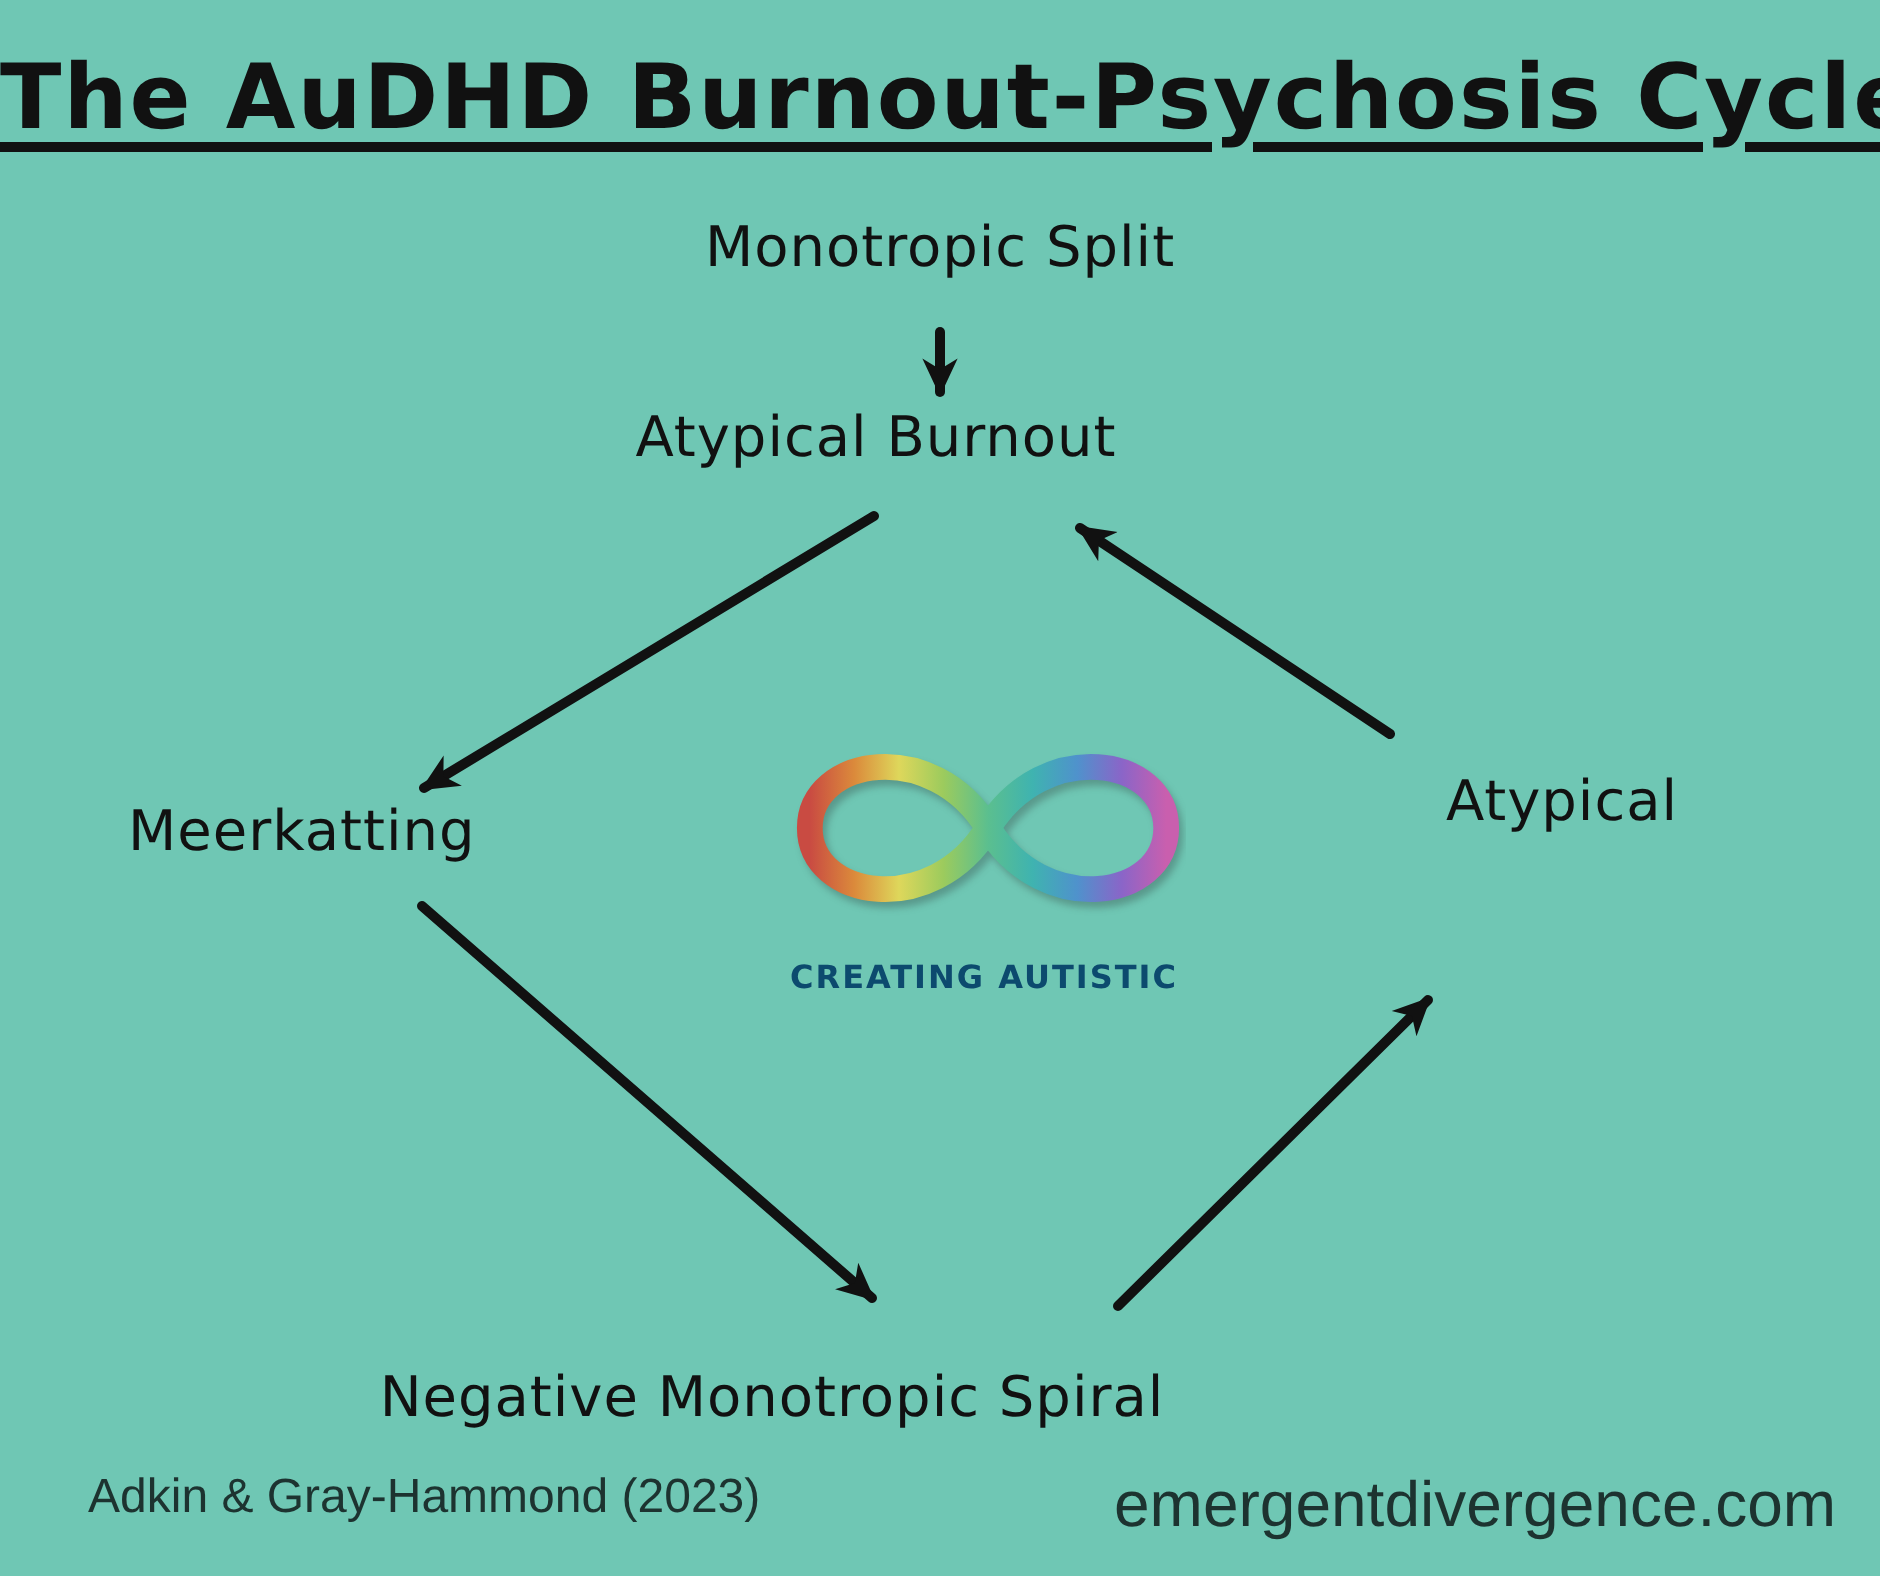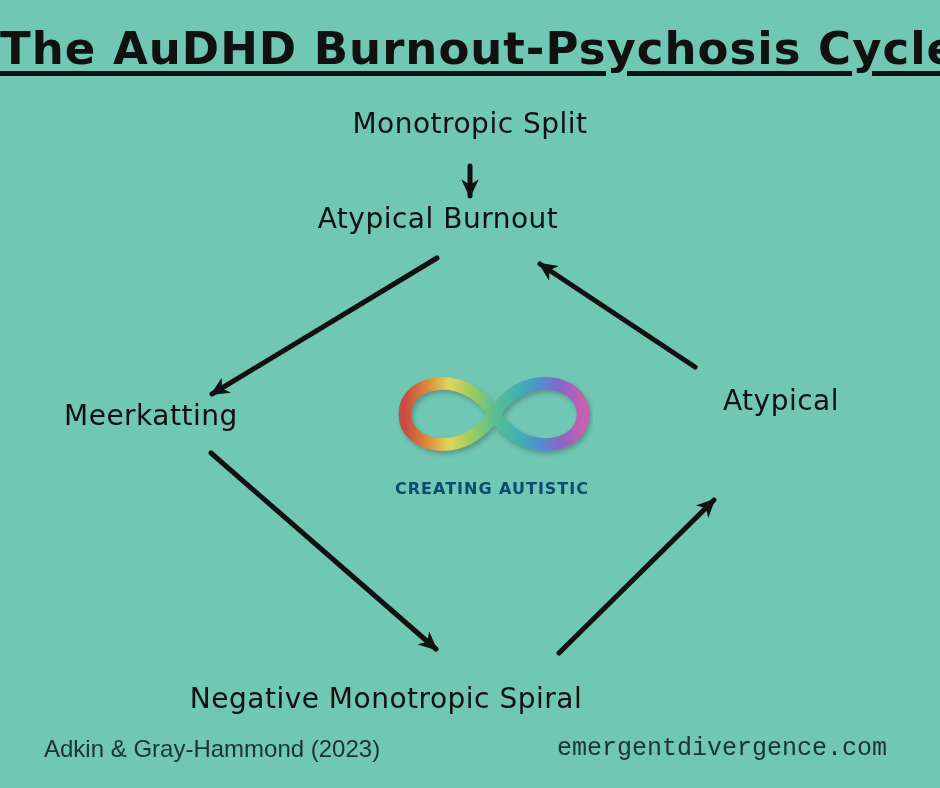--- a/index.html
+++ b/index.html
@@ -31,21 +31,21 @@
   .node-spiral{top:656px;left:0;width:772px;text-align:center;margin-top:27px;}
   .arrows{position:absolute;top:0;left:0;pointer-events:none;color:var(--ink,#111);}
   .logo{position:absolute;top:364px;left:395px;}
   .logo-caption{
     position:absolute;top:477px;left:362px;width:260px;
     text-align:center;font-weight:bold;font-size:16px;line-height:24px;
     letter-spacing:1px;color:#0c4a6e;
   }
   .footer{position:absolute;color:var(--footer,#1d3330);}
   .footer-left{top:735px;left:44px;font-size:24px;font-family:"Liberation Sans",sans-serif;}
-  .footer-right{top:734px;left:557px;font-size:25px;font-family:Liberation Mono, monospace;}
+  .footer-right{top:734px;left:557px;font-size:32px;font-family:Liberation Sans, sans-serif;}
 </style>
 </head>
 <body>
 
 <div class="canvas" style="--bg: #6fc7b4; --ink: #111111; --footer: #1d3330;">
 
   <h1 class="title">The AuDHD Burnout-Psychosis Cycle</h1>
 
   <div class="node node-split">Monotropic Split</div>
   <div class="node node-burnout">Atypical Burnout</div>

